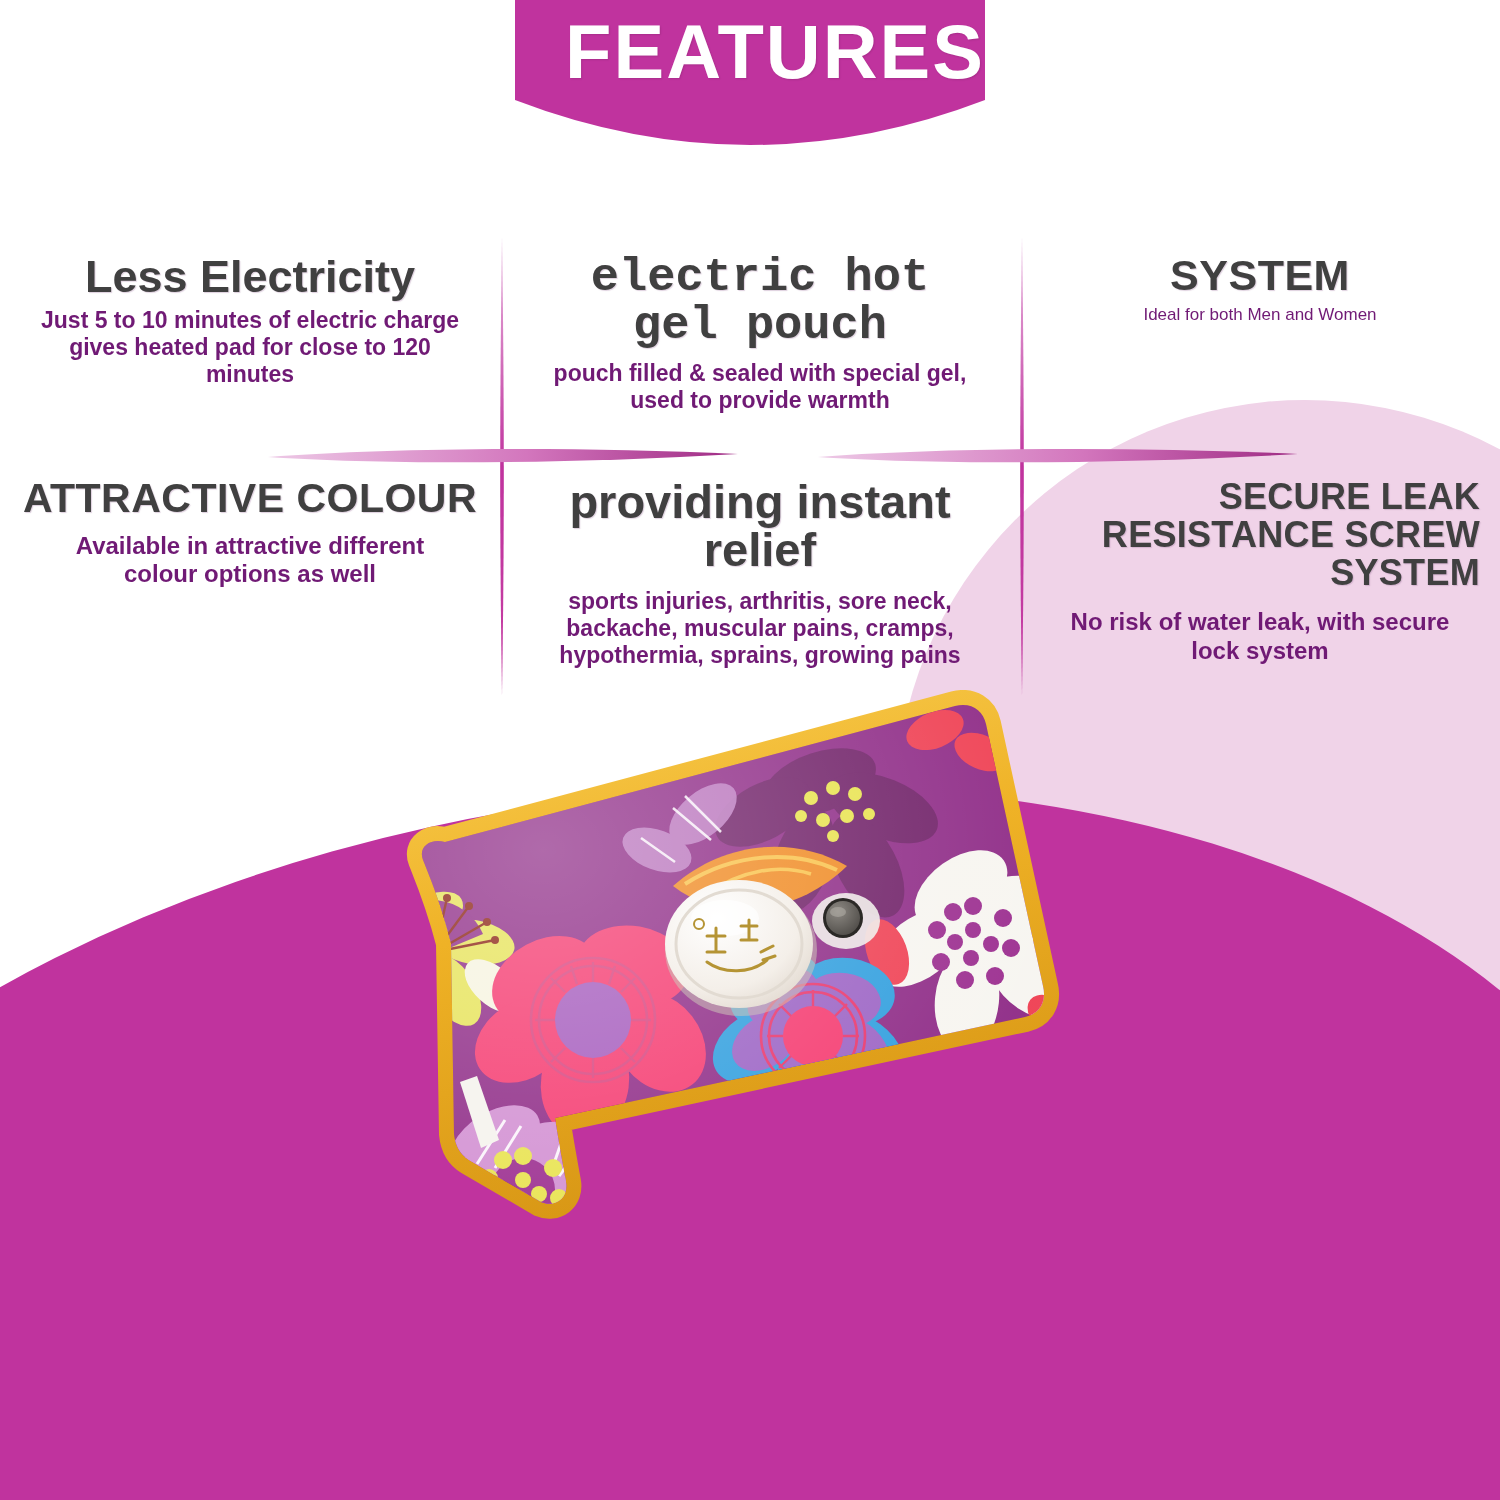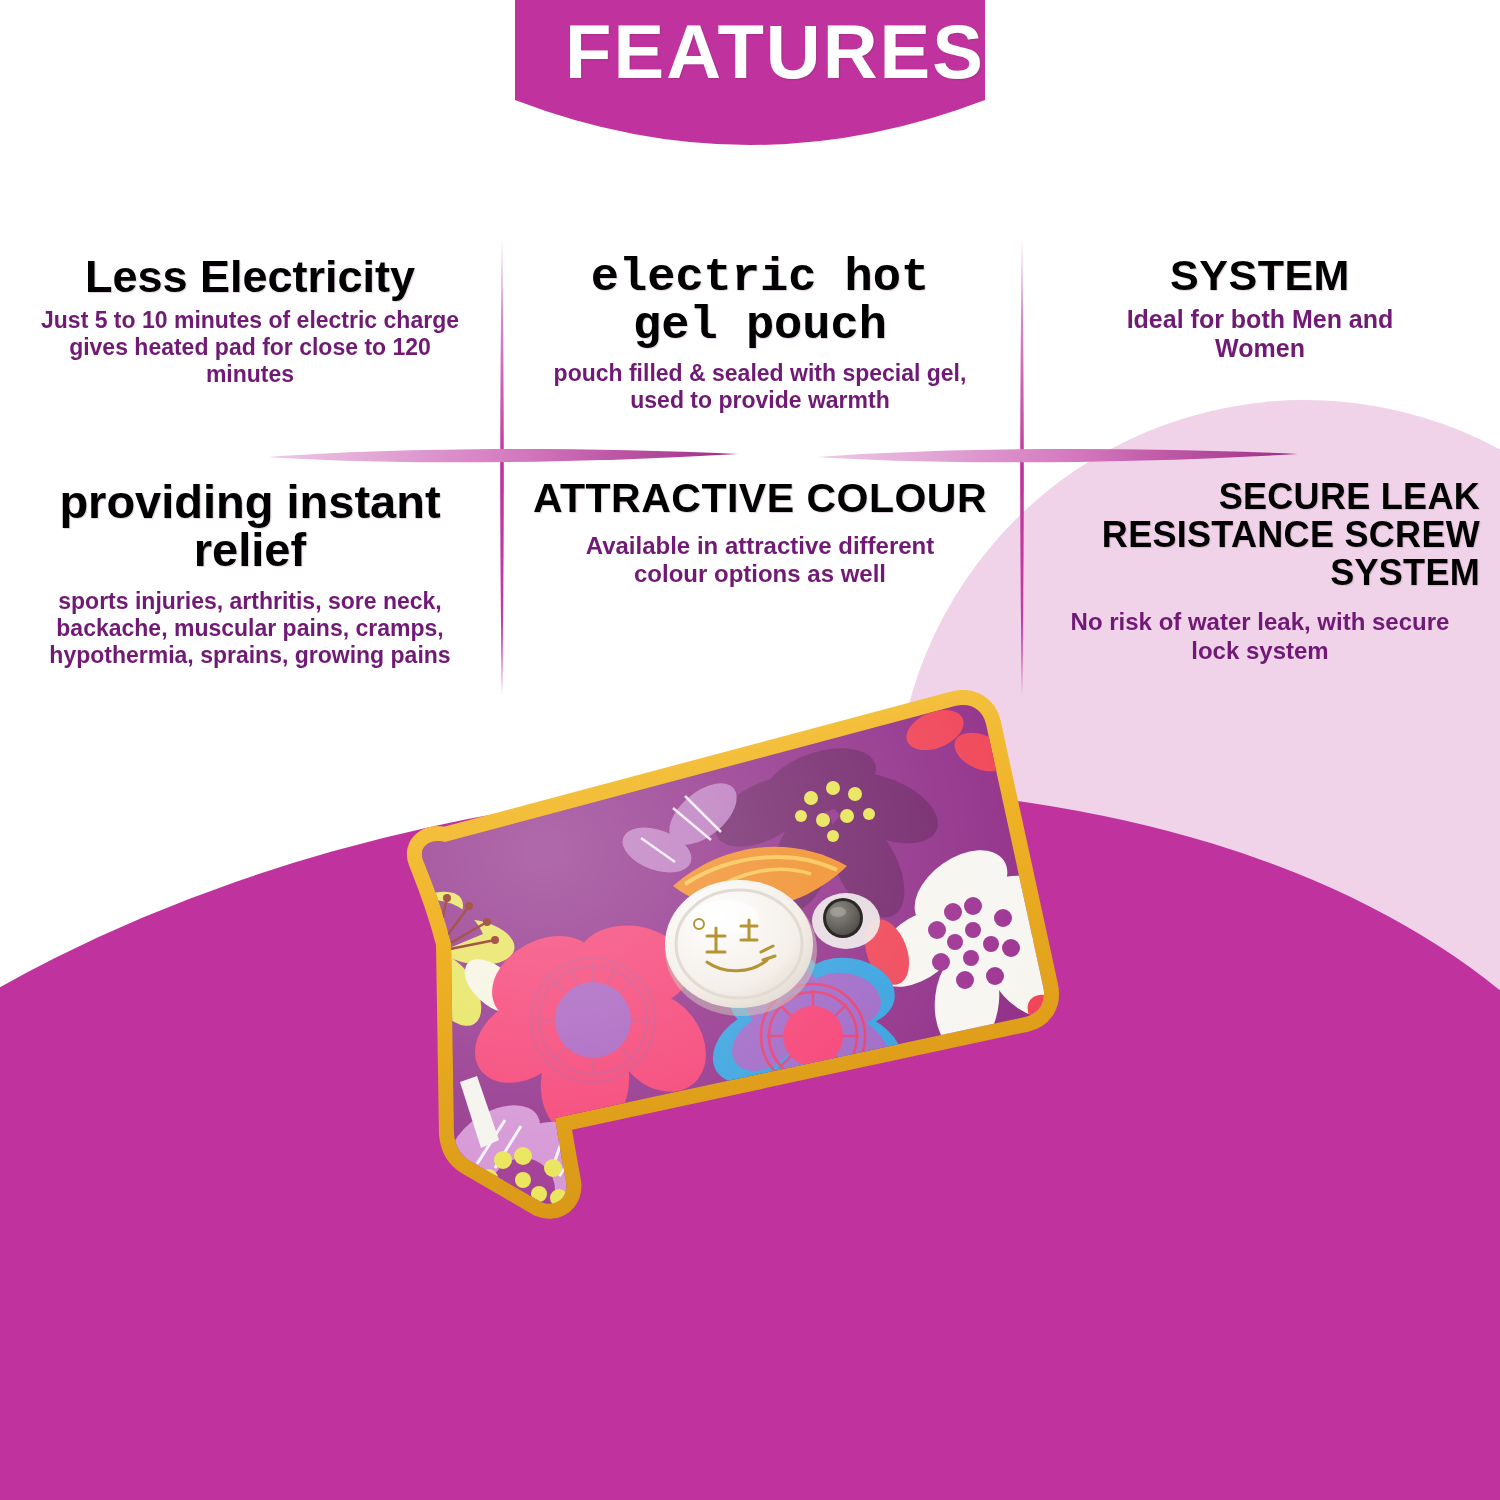--- a/index.html
+++ b/index.html
@@ -69,39 +69,39 @@
   .cell{
     display:flex; flex-direction:column;
     align-items:center;
     text-align:center;
     padding:0 18px;
   }
   .cell.r1 { justify-content:flex-start; padding-top:22px; }
   .cell.r2 { justify-content:flex-start; padding-top:18px; }
 
   .f-title{
-    color:#000000;
+    color:#404040;
     font-weight:bold;
     line-height:1.02;
     text-shadow:1px 1px 1px rgba(160,120,160,.35);
   }
   .f-desc{
     color:#701a75;
     font-weight:bold;
     line-height:1.17;
     margin-top:7px;
   }
 
   
   #t-less      { font-size:45px; }
   #d-less      { font-size:23px; max-width:425px; }
   #t-pouch     { font-size:47px; max-width:430px;font-family:Liberation Mono, monospace; }
   #d-pouch     { font-size:23px; max-width:460px; margin-top:10px;}
   #t-unisex    { font-size:43px; letter-spacing:.5px; }
-  #d-unisex    { font-size:25px; max-width:330px; font-weight:bold; }
+  #d-unisex    { font-size:17px; max-width:330px; font-weight:normal; }
 
   #t-colour    { font-size:41px; letter-spacing:.5px; }
   #d-colour    { font-size:24px; max-width:420px; margin-top:12px;}
   #t-relief    { font-size:47px; max-width:470px;}
   #d-relief    { font-size:23px; max-width:470px; margin-top:14px;}
   #t-secure    { font-size:36px; letter-spacing:.3px; line-height:1.06; max-width:440px;text-align:right;}
   #d-secure    { font-size:24px; max-width:380px; margin-top:16px;}
 
   
   .divider{ position:absolute; z-index:7; pointer-events:none; }
@@ -188,27 +188,27 @@
     <div class="f-title" id="t-pouch">electric hot gel pouch</div>
     <div class="f-desc" id="d-pouch">pouch filled &amp; sealed with special gel, used to provide warmth</div>
   </div>
 
   <div class="cell r1">
     <div class="f-title" id="t-unisex">SYSTEM</div>
     <div class="f-desc" id="d-unisex">Ideal for both Men and Women</div>
   </div>
 
   <div class="cell r2">
+    <div class="f-title" id="t-colour">ATTRACTIVE COLOUR</div>
+    <div class="f-desc" id="d-colour">Available in attractive different colour options as well</div>
+  </div>
+
+  <div class="cell r2">
     <div class="f-title" id="t-relief">providing instant relief</div>
     <div class="f-desc" id="d-relief">sports injuries, arthritis, sore neck, backache, muscular pains, cramps, hypothermia, sprains, growing pains</div>
-  </div>
-
-  <div class="cell r2">
-    <div class="f-title" id="t-colour">ATTRACTIVE COLOUR</div>
-    <div class="f-desc" id="d-colour">Available in attractive different colour options as well</div>
   </div>
 
   <div class="cell r2">
     <div class="f-title" id="t-secure">SECURE LEAK RESISTANCE SCREW SYSTEM</div>
     <div class="f-desc" id="d-secure">No risk of water leak, with secure lock system</div>
   </div>
 
 </div>
 
 <div id="product">

